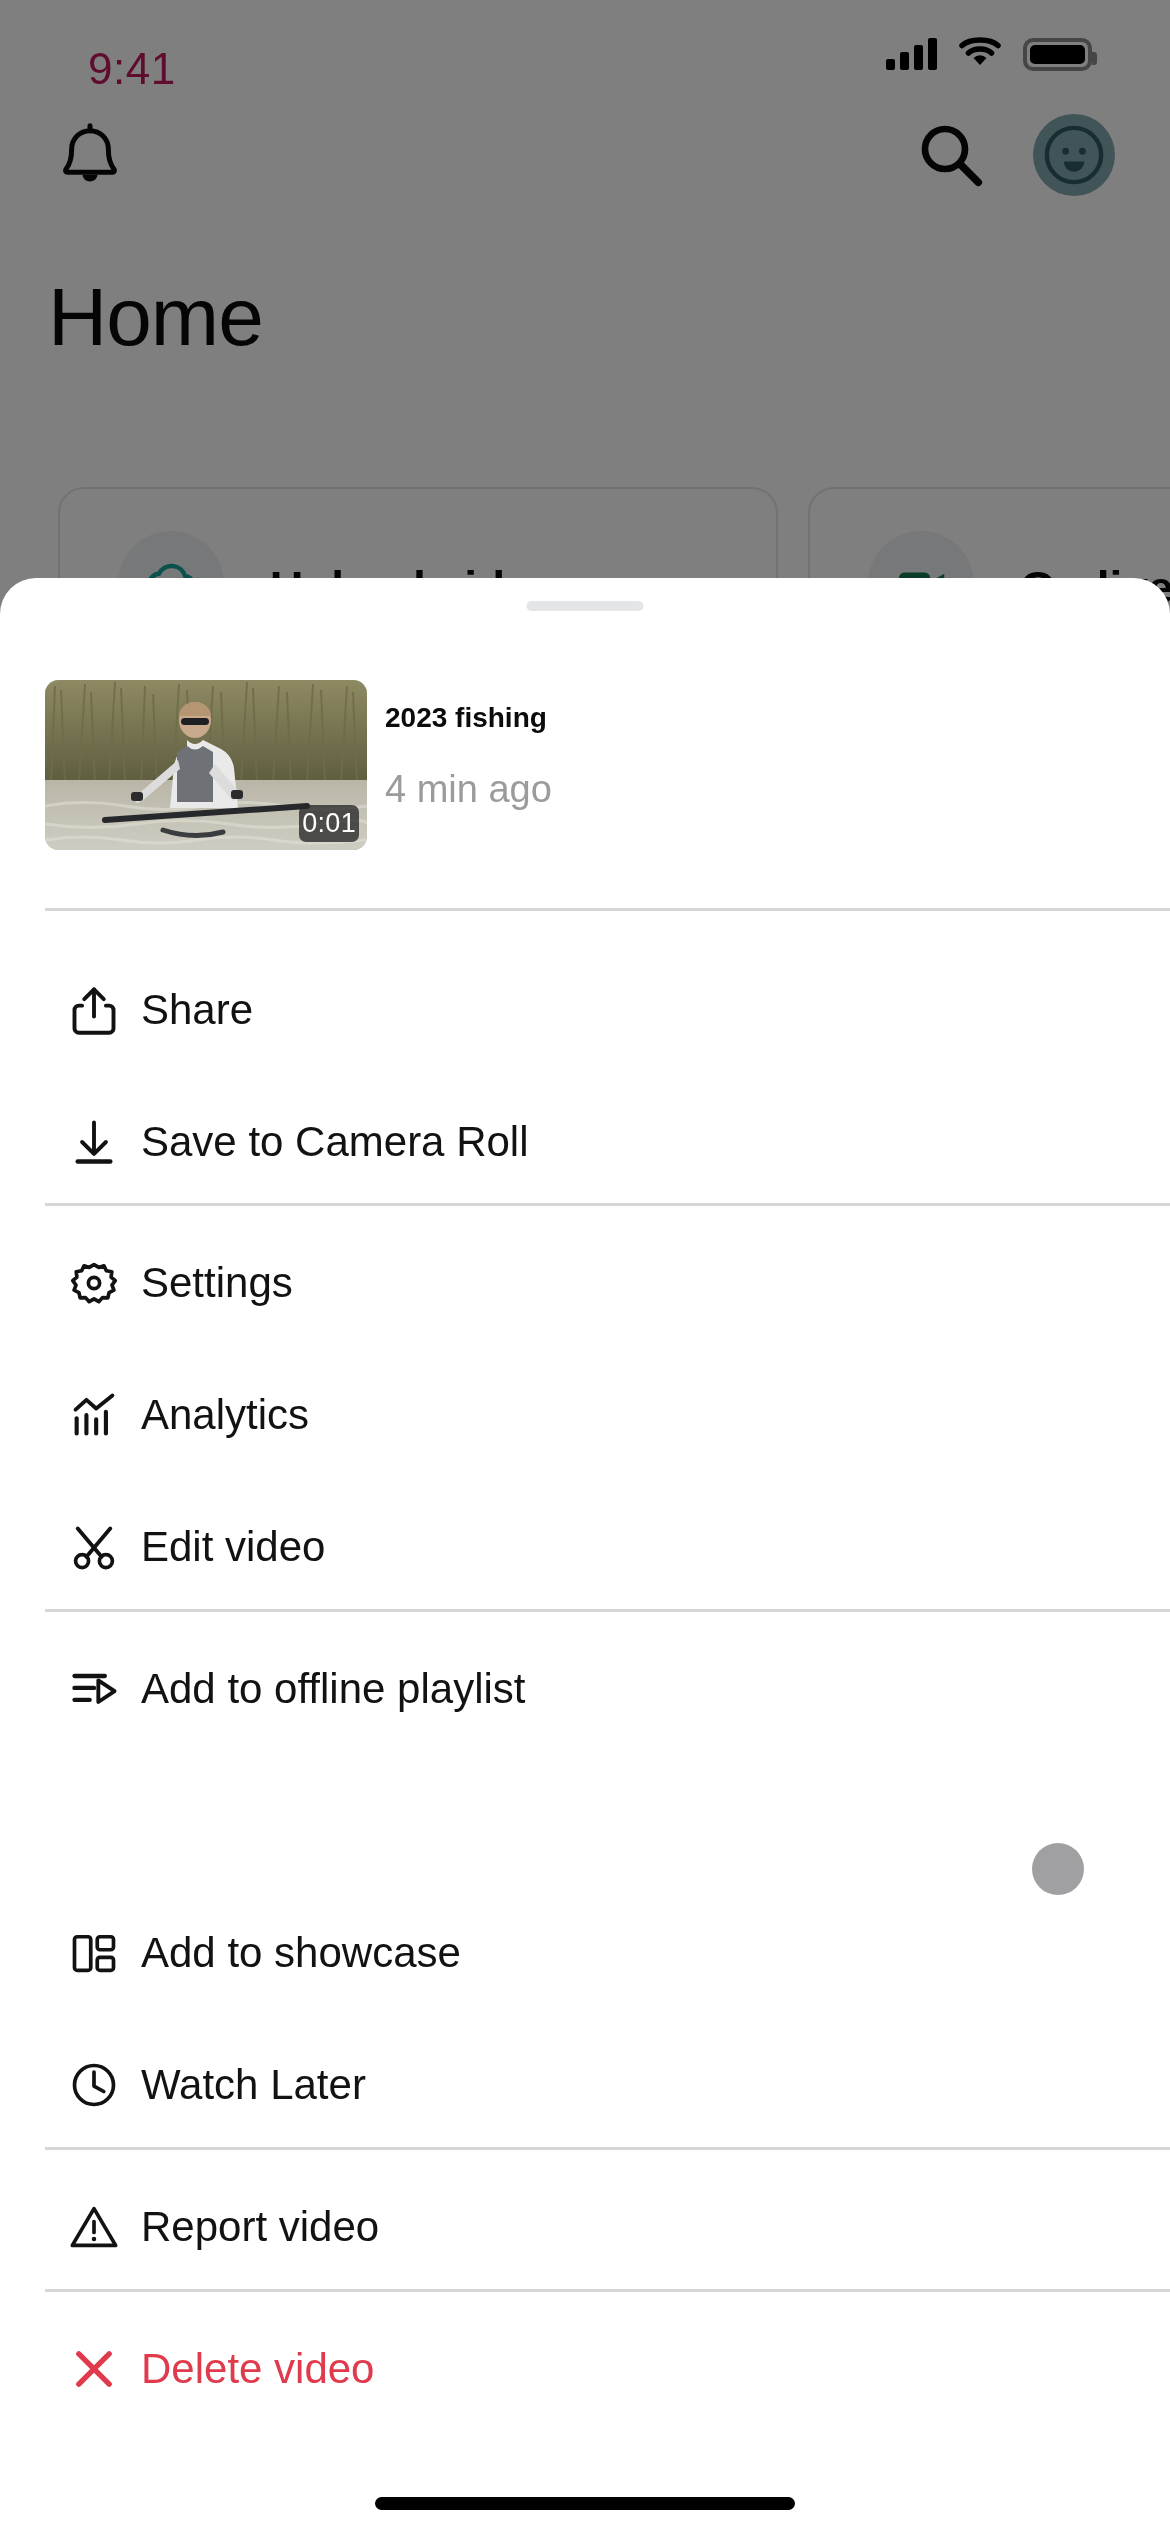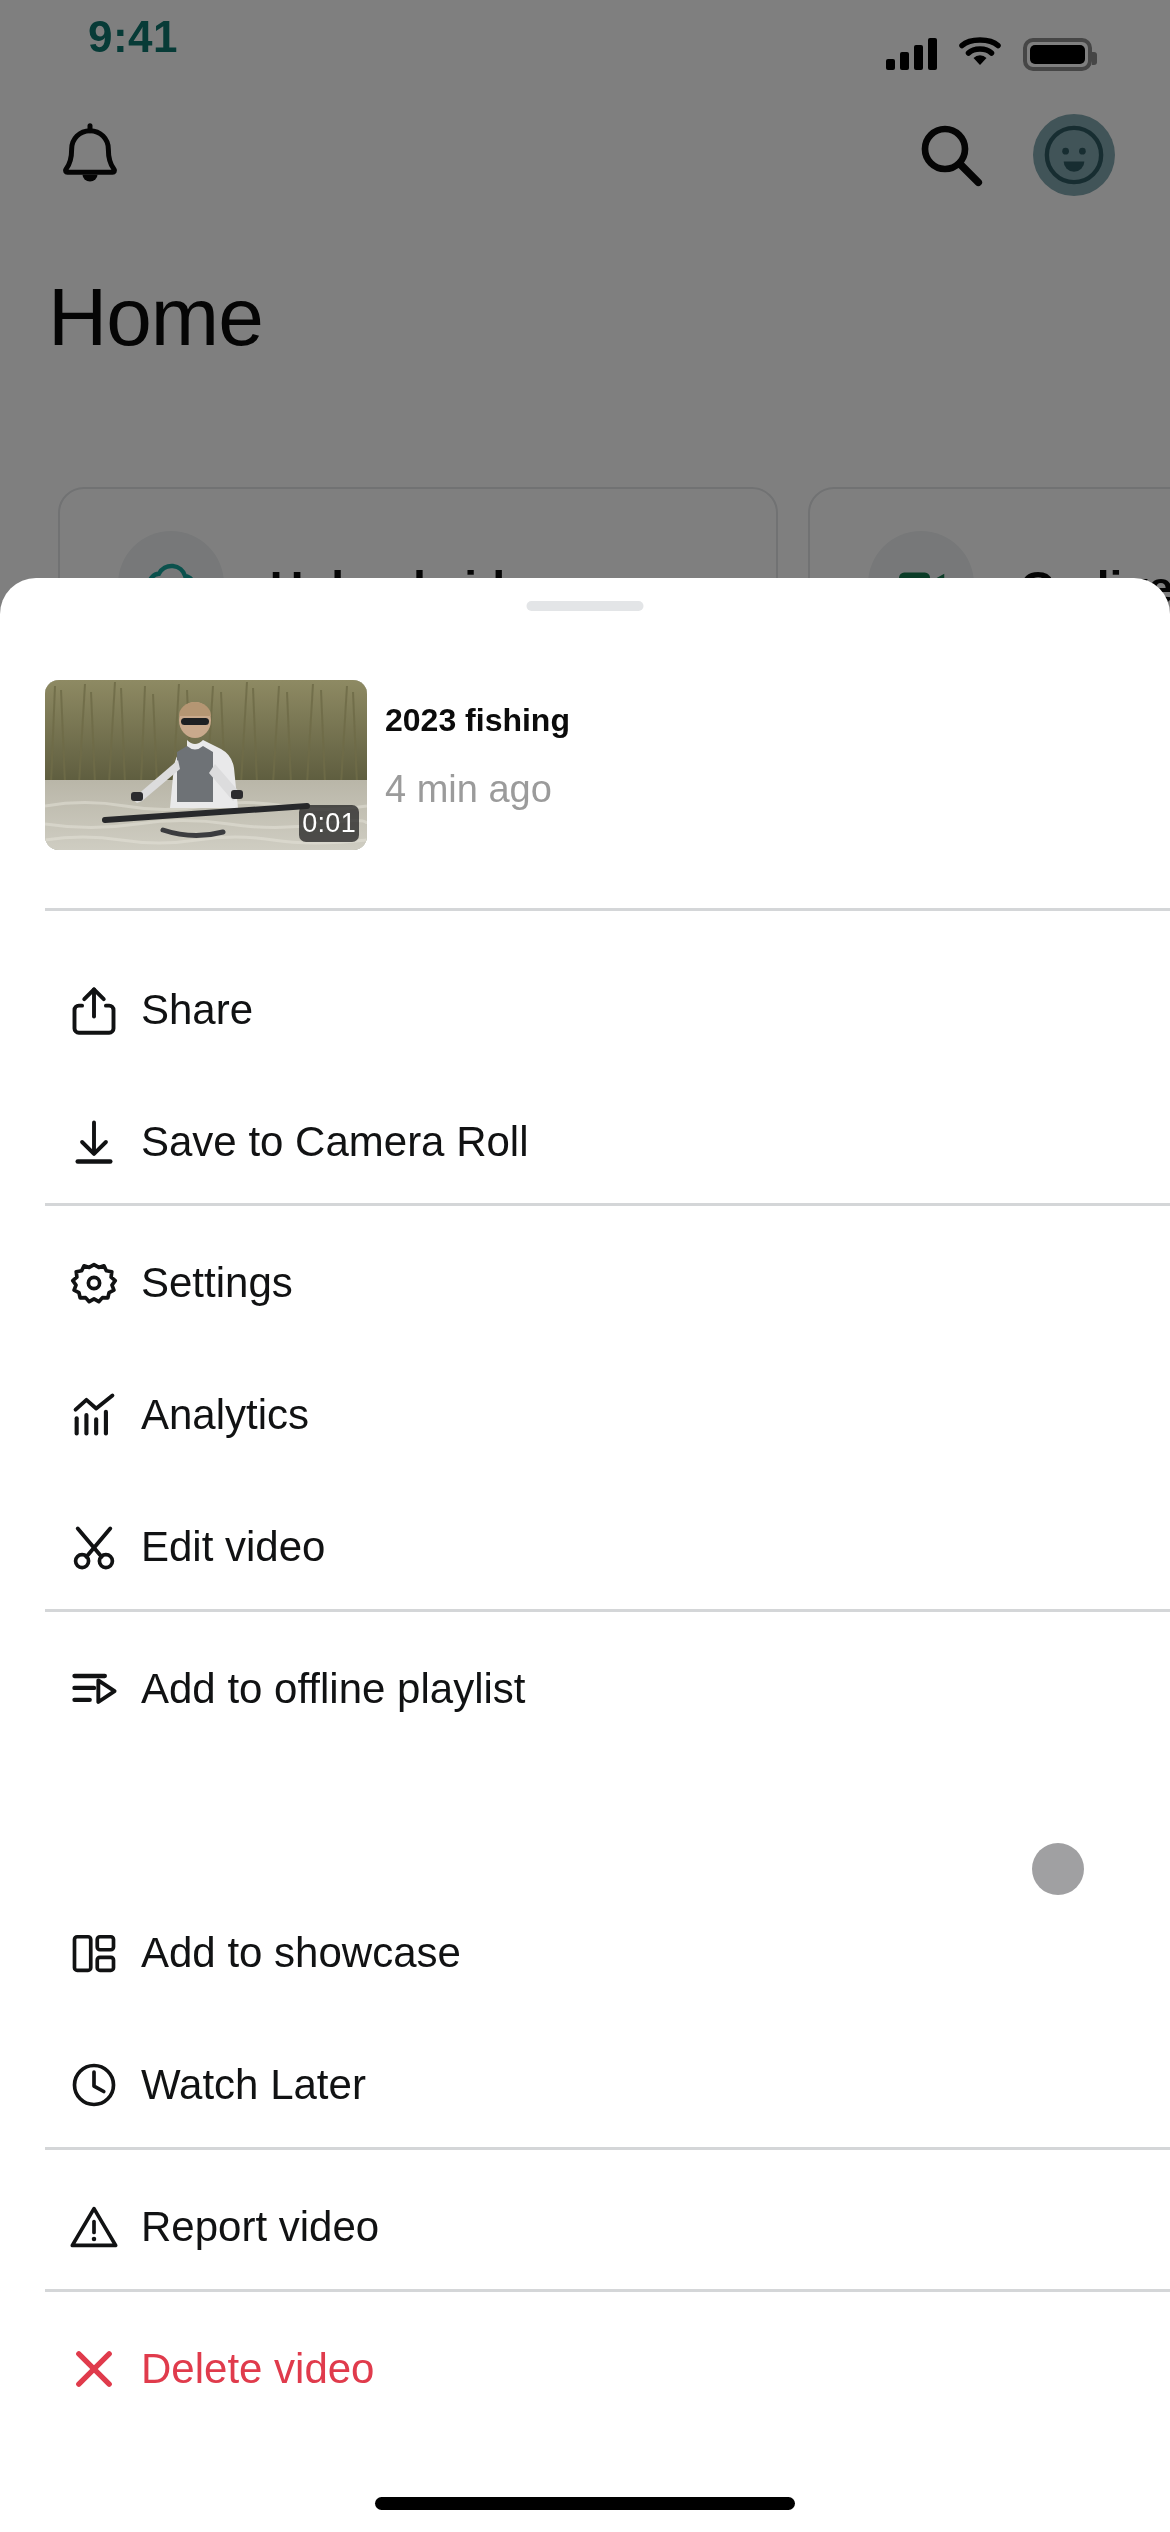--- a/index.html
+++ b/index.html
@@ -21,22 +21,22 @@
     background:rgba(0,0,0,0.50);
     z-index:5;
   }
 
   
   #statusbar {
     position:absolute; top:0; left:0; width:1170px; height:100px;
     z-index:2;
   }
   #status-time {
-    position:absolute; left:88px; top:12px;
-    font-size:44px; font-weight:700; color:#0f766e; letter-spacing:0.5px;
+    position:absolute; left:88px; top:44px;
+    font-size:44px; font-weight:400; color:#be185d; letter-spacing:0.5px;
   }
   #status-icons {
     position:absolute; right:78px; top:36px;
     display:flex; align-items:center; gap:22px;
   }
   .bars { display:flex; align-items:flex-end; gap:5px; height:32px; }
   .bars i { display:block; width:9px; background:#000; border-radius:2px; }
   .bars i:nth-child(1){ height:11px; }
   .bars i:nth-child(2){ height:18px; }
   .bars i:nth-child(3){ height:25px; }
@@ -111,21 +111,21 @@
   }
   #thumb svg { display:block; width:100%; height:100%; }
   #duration {
     position:absolute; right:8px; bottom:8px;
     background:rgba(40,40,40,0.78); color:#fff;
     font-size:27px; font-weight:500;
     padding:3px 3px; border-radius:7px; letter-spacing:0.3px;
   }
   #video-title {
     position:absolute; left:385px; top:32px;
-    font-size:32px; font-weight:700; color:#0b0b0b;
+    font-size:28px; font-weight:700; color:#0b0b0b;
   }
   #video-meta {
     position:absolute; left:385px; top:98px;
     font-size:38px; font-weight:400; color:#9b9b9b;
   }
 
   
   .divider {
     position:absolute; left:45px; width:1125px; height:3px; background:#d4d6d8;
   }

